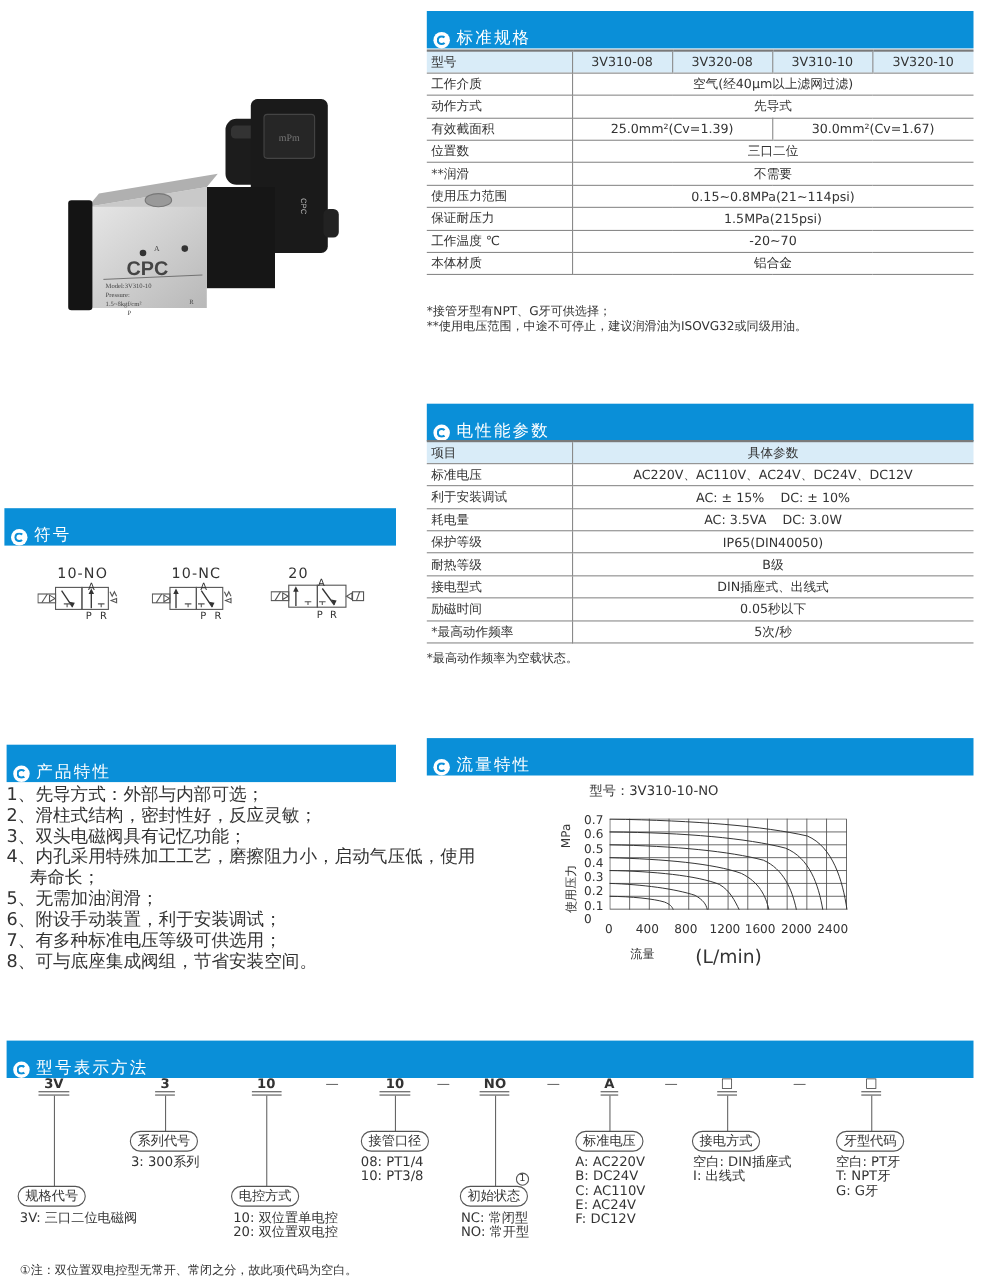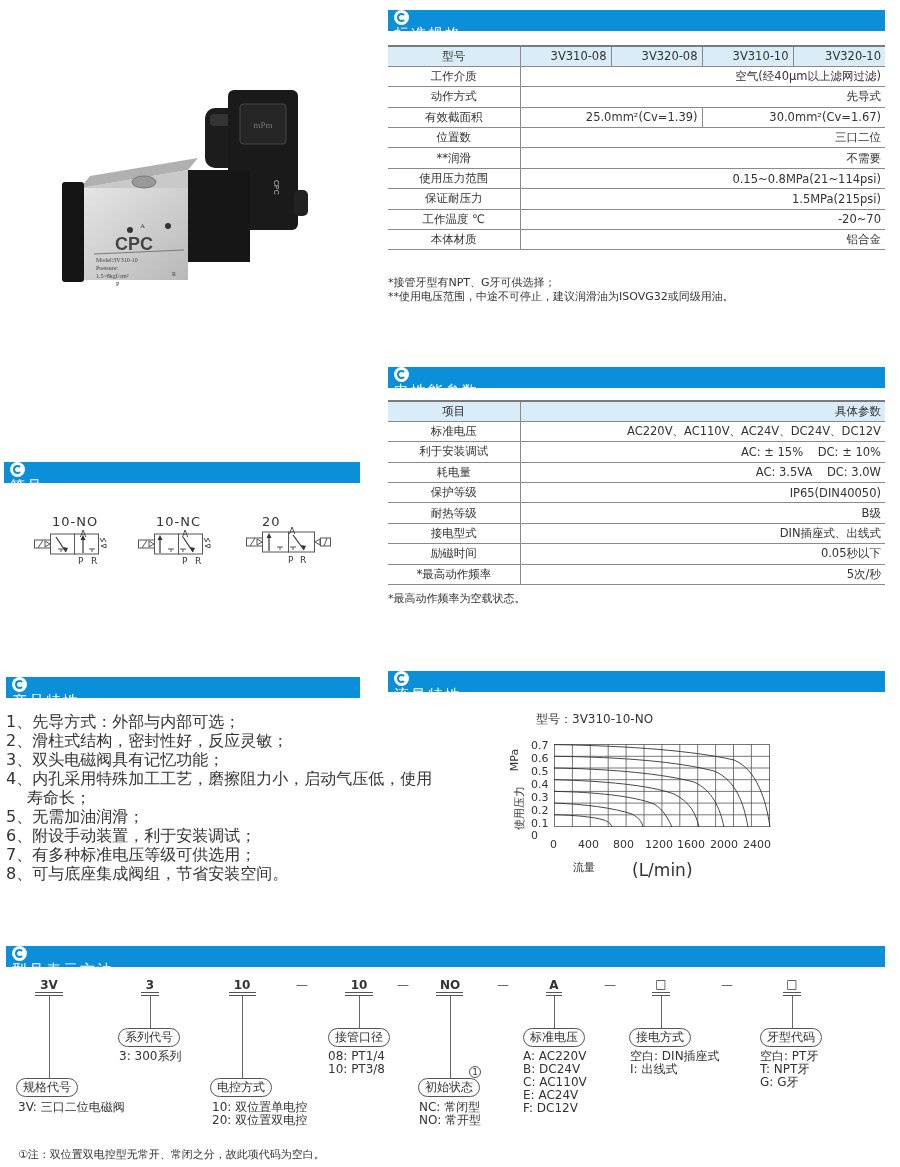--- a/index.html
+++ b/index.html
@@ -3,39 +3,39 @@
 <meta charset="utf-8">
 <style>
   * { box-sizing: border-box; margin: 0; padding: 0; }
   body {
     width: 900px; height: 1167px; background: #ffffff; position: relative;
     font-family: "DejaVu Sans", "Liberation Sans", sans-serif; color: #333;
     overflow: hidden;
   }
   .abs { position: absolute; }
   .section-bar {
-    position: absolute; height: 21px; background: #0a8fd8; color: #fff;
-    display: flex; align-items: flex-start; padding-left: 6px;
-    font-size: 15px; letter-spacing: 2px; flex-direction: column;
+    position: absolute; height: 34px; background: #0a8fd8; color: #fff;
+    display: flex; align-items: flex-end; padding-left: 6px;
+    font-size: 15px; letter-spacing: 2px;
   }
   .section-bar .cicon {
     width: 15px; height: 15px; border-radius: 50%; background: #fff;
     margin-right: 6px; position: relative; flex: 0 0 auto;
   }
   .section-bar .cicon::after {
     content: ""; position: absolute; left: 3px; top: 3px; width: 9px; height: 9px;
     border-radius: 50%; border: 2.5px solid #0a8fd8; border-right-color: transparent;
     box-sizing: border-box;
   }
   table.spec { position: absolute; border-collapse: collapse; font-size: 11.5px; color: #333; }
   table.spec td {
-    border-bottom: 1px solid #8a8a8a; height: 20.4px; text-align: right; padding: 0 4px;
+    border-bottom: 1px solid #8a8a8a; height: 20.4px; text-align: center; padding: 0 4px;
   }
   table.spec tr:first-child td { border-top: 2px solid #7a7a7a; background: #d9ecf8; }
-  table.spec td.lbl { text-align: center; border-right: 1px solid #8a8a8a; }
+  table.spec td.lbl { text-align: left; border-right: 1px solid #8a8a8a; }
   table.spec tr:first-child td + td { border-left: 1px solid #8a8a8a; }
   table.spec td.split { border-left: 1px solid #8a8a8a; }
   .note { position: absolute; font-size: 11px; line-height: 14px; color: #333; }
 
   
   .product { position: absolute; left: 60px; top: 70px; width: 260px; height: 220px; }
 
   
   .sym { position: absolute; font-size: 13px; color: #333; }
   .sym-label { position: absolute; font-size: 13px; letter-spacing: 1px; }

